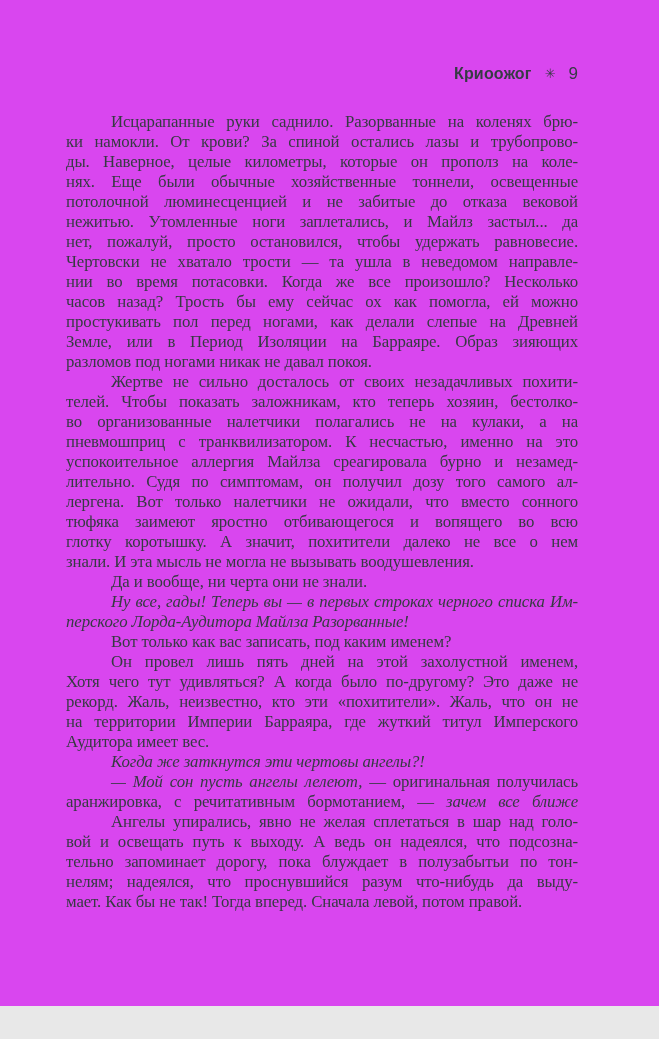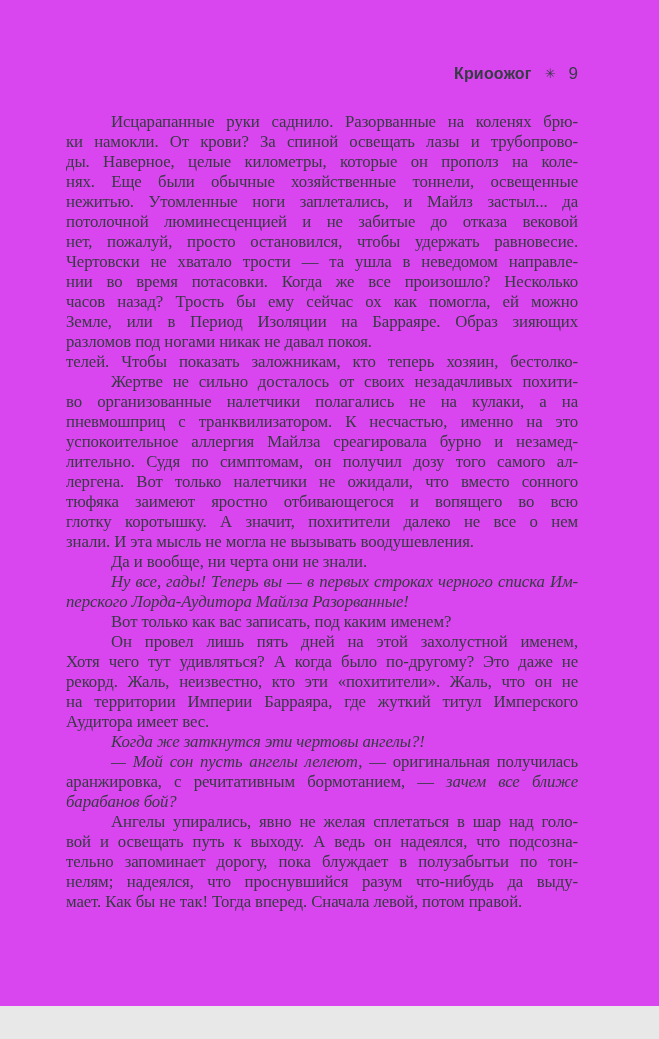--- a/index.html
+++ b/index.html
@@ -74,35 +74,36 @@
 <div class="page">
   <div class="running-header">
     <span class="title">Криоожог</span>
     <span class="star">✳</span>
     <span class="pagenum">9</span>
   </div>
 
   <div class="page-body">
       <div class="paragraph">
         <div class="line first"><span>Исцарапанные руки саднило. Разорванные на коленях брю-</span></div>
-        <div class="line"><span>ки намокли. От крови? За спиной освещать лазы и трубопрово-</span></div>
+        <div class="line"><span>ки намокли. От крови? За спиной остались лазы и трубопрово-</span></div>
         <div class="line"><span>ды. Наверное, целые километры, которые он прополз на коле-</span></div>
         <div class="line"><span>нях. Еще были обычные хозяйственные тоннели, освещенные</span></div>
+        <div class="line"><span>потолочной люминесценцией и не забитые до отказа вековой</span></div>
         <div class="line"><span>нежитью. Утомленные ноги заплетались, и Майлз застыл... да</span></div>
-        <div class="line"><span>потолочной люминесценцией и не забитые до отказа вековой</span></div>
         <div class="line"><span>нет, пожалуй, просто остановился, чтобы удержать равновесие.</span></div>
         <div class="line"><span>Чертовски не хватало трости — та ушла в неведомом направле-</span></div>
         <div class="line"><span>нии во время потасовки. Когда же все произошло? Несколько</span></div>
         <div class="line"><span>часов назад? Трость бы ему сейчас ох как помогла, ей можно</span></div>
+        <div class="line"><span>простукивать пол перед ногами, как делали слепые на Древней</span></div>
         <div class="line"><span>Земле, или в Период Изоляции на Барраяре. Образ зияющих</span></div>
         <div class="line lastline"><span>разломов под ногами никак не давал покоя.</span></div>
       </div>
       <div class="paragraph">
+        <div class="line first"><span>Жертве не сильно досталось от своих незадачливых похити-</span></div>
         <div class="line"><span>телей. Чтобы показать заложникам, кто теперь хозяин, бестолко-</span></div>
-        <div class="line first"><span>Жертве не сильно досталось от своих незадачливых похити-</span></div>
         <div class="line"><span>во организованные налетчики полагались не на кулаки, а на</span></div>
         <div class="line"><span>пневмошприц с транквилизатором. К несчастью, именно на это</span></div>
         <div class="line"><span>успокоительное аллергия Майлза среагировала бурно и незамед-</span></div>
         <div class="line"><span>лительно. Судя по симптомам, он получил дозу того самого ал-</span></div>
         <div class="line"><span>лергена. Вот только налетчики не ожидали, что вместо сонного</span></div>
         <div class="line"><span>тюфяка заимеют яростно отбивающегося и вопящего во всю</span></div>
         <div class="line"><span>глотку коротышку. А значит, похитители далеко не все о нем</span></div>
         <div class="line lastline"><span>знали. И эта мысль не могла не вызывать воодушевления.</span></div>
       </div>
       <div class="paragraph">
@@ -121,21 +122,20 @@
         <div class="line"><span>рекорд. Жаль, неизвестно, кто эти «похитители». Жаль, что он не</span></div>
         <div class="line"><span>на территории Империи Барраяра, где жуткий титул Имперского</span></div>
         <div class="line lastline"><span>Аудитора имеет вес.</span></div>
       </div>
       <div class="paragraph">
         <div class="line first lastline"><span class="it">Когда же заткнутся эти чертовы ангелы?!</span></div>
       </div>
       <div class="paragraph">
         <div class="line first"><span class="it">— Мой сон пусть ангелы лелеют,</span><span> — оригинальная получилась</span></div>
         <div class="line"><span>аранжировка, с речитативным бормотанием, — </span><span class="it">зачем все ближе</span></div>
-        <div class="line lastline"><span class="it">барабанов бой?</span></div>
       </div>
       <div class="paragraph">
         <div class="line first"><span>Ангелы упирались, явно не желая сплетаться в шар над голо-</span></div>
         <div class="line"><span>вой и освещать путь к выходу. А ведь он надеялся, что подсозна-</span></div>
         <div class="line"><span>тельно запоминает дорогу, пока блуждает в полузабытьи по тон-</span></div>
         <div class="line"><span>нелям; надеялся, что проснувшийся разум что-нибудь да выду-</span></div>
         <div class="line lastline"><span>мает. Как бы не так! Тогда вперед. Сначала левой, потом правой.</span></div>
       </div>
     </div>
 </div>

